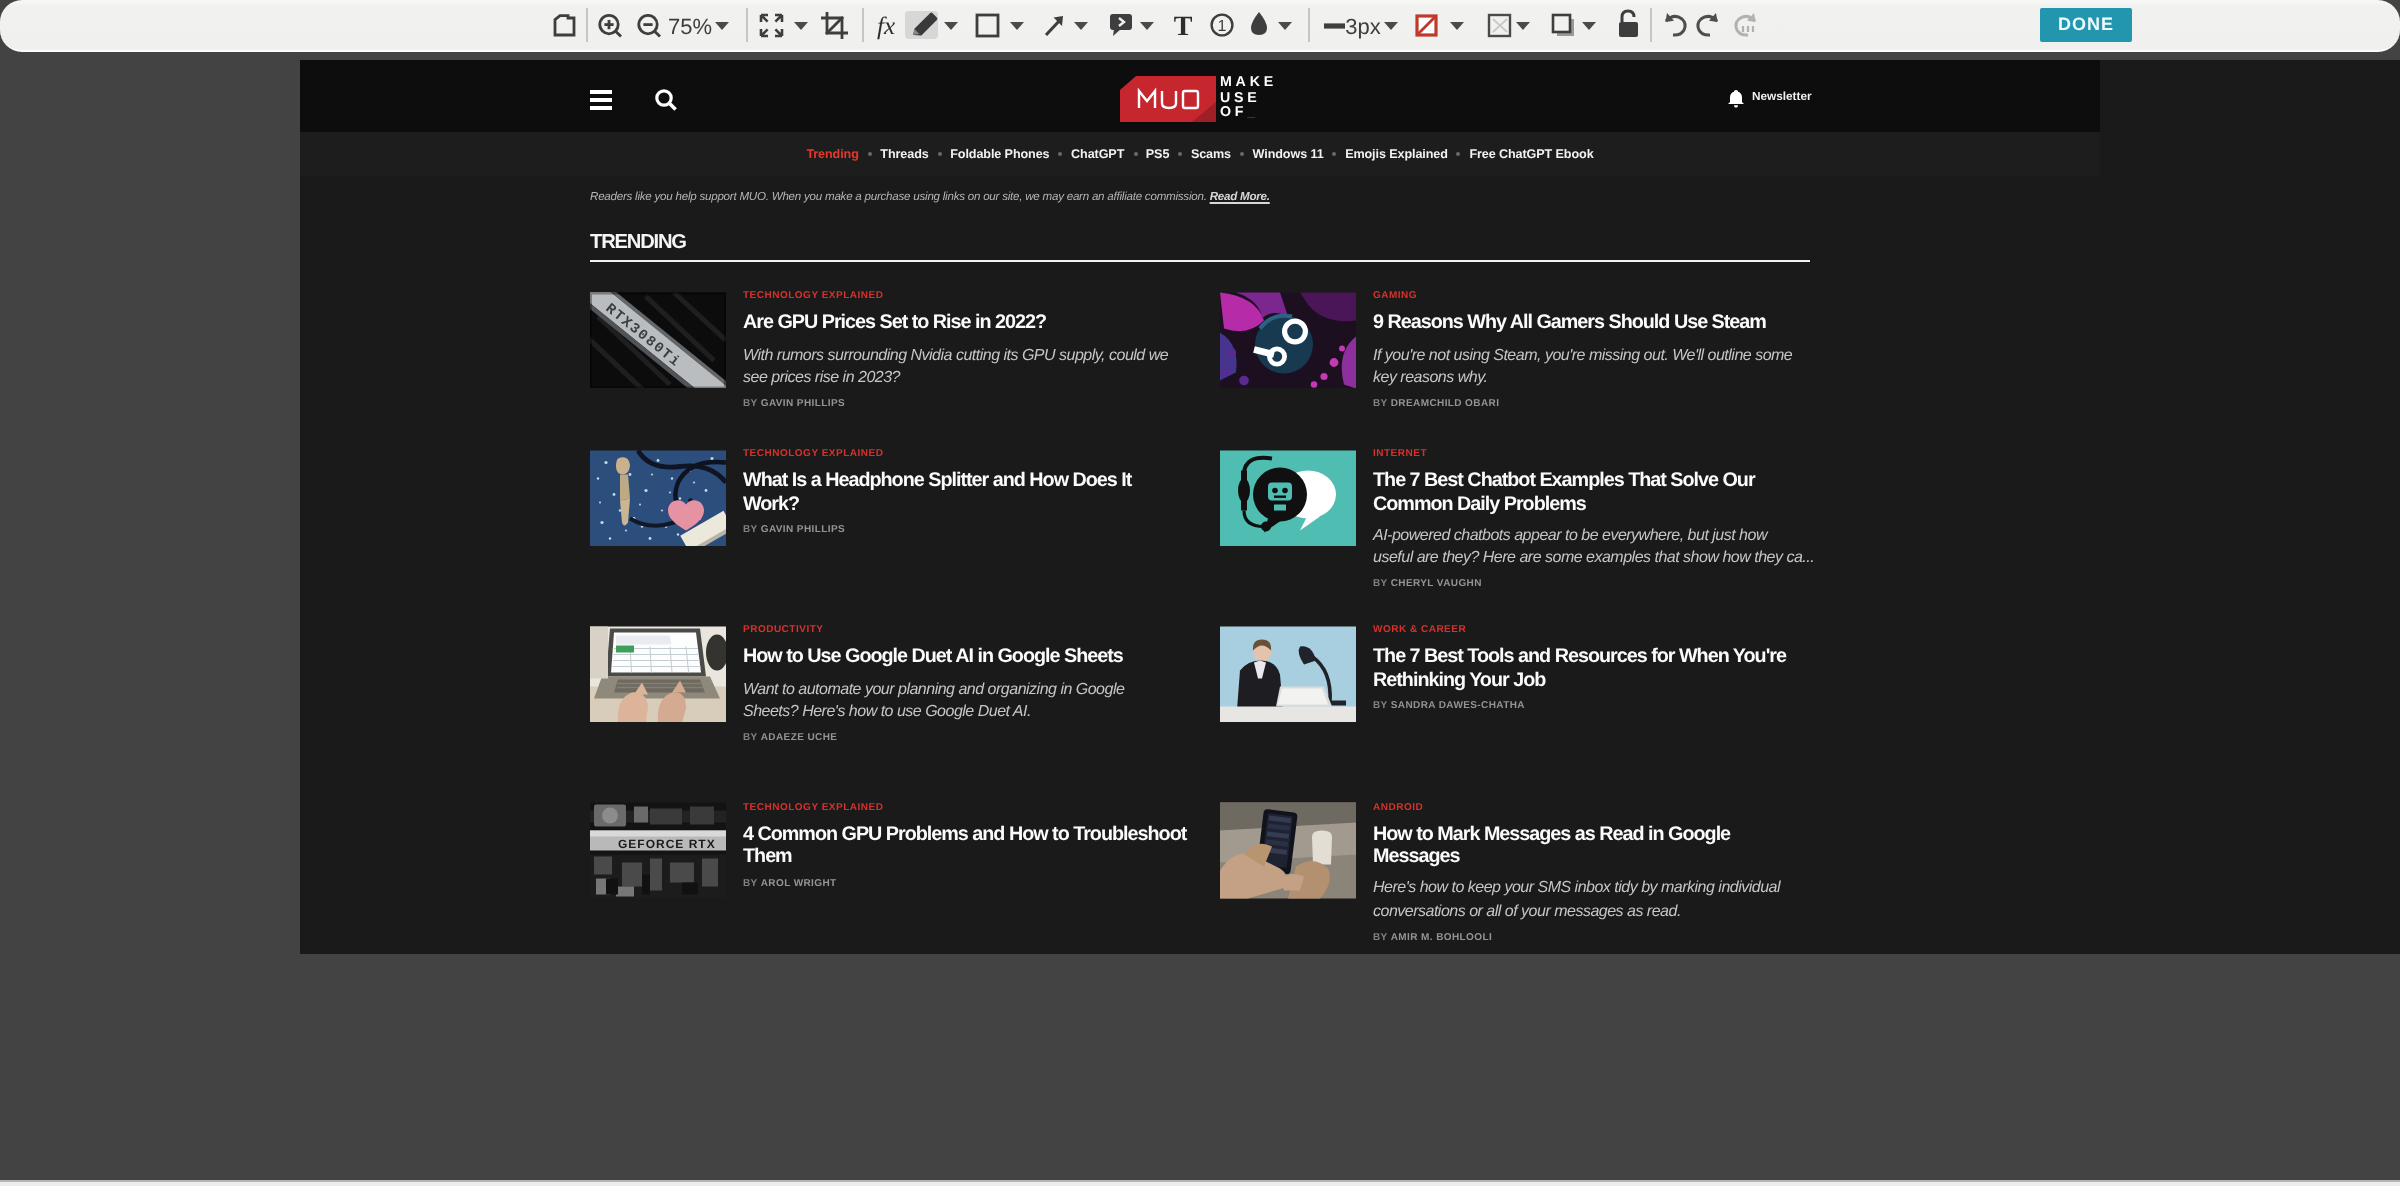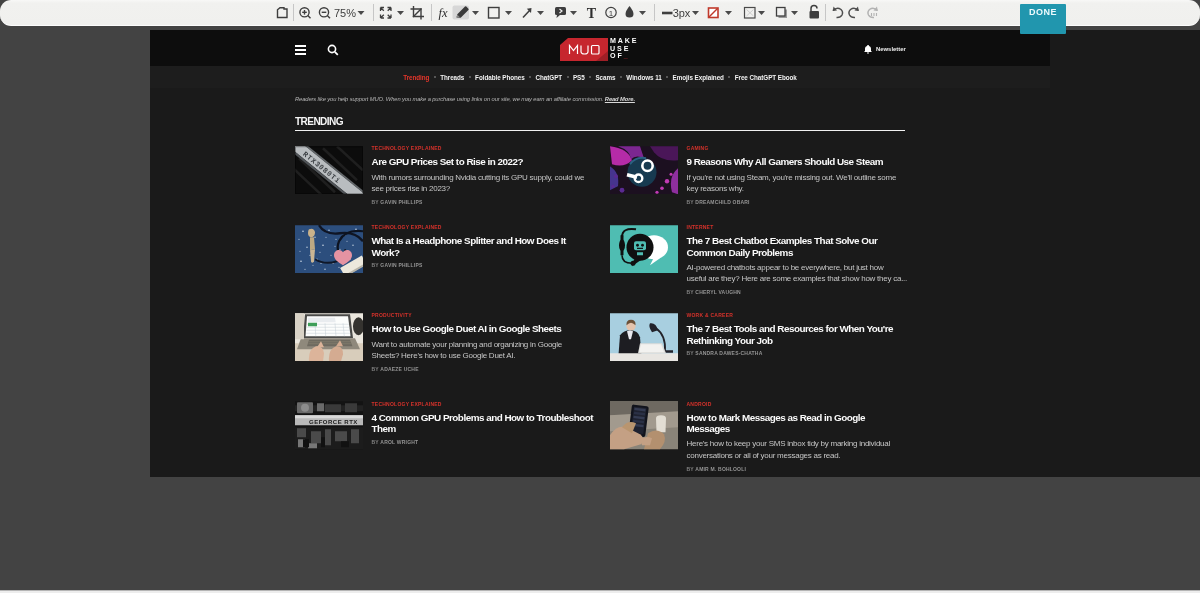--- a/index.html
+++ b/index.html
@@ -1,36 +1,36 @@
 <!DOCTYPE html>
 <html><head>
 <meta charset="utf-8">
 <style>
   * { margin:0; padding:0; box-sizing:border-box; }
   html,body { width:1200px; height:593px; overflow:hidden; background:#434343; font-family:"Liberation Sans", sans-serif; }
   .toolbar { position:absolute; left:0; top:0; width:1200px; height:26px; background:linear-gradient(#f8f8f7 0px, #f1f1ef 3px, #f0f0ee 25px); border-bottom:1px solid #fcfcfc;border-radius:11px; }
-  .done { position:absolute; left:1020px; top:4px; width:46px; height:30px; background:#2196ae; color:#eefafd; font-size:9px; font-weight:bold; text-align:center; line-height:17px; letter-spacing:0.5px; border-radius:1px; }
+  .done { position:absolute; left:1020px; top:4px; width:46px; height:17px; background:#2196ae; color:#eefafd; font-size:9px; font-weight:bold; text-align:center; line-height:17px; letter-spacing:0.5px; border-radius:1px; }
   .canvas { position:absolute; left:0; top:26px; width:1200px; height:565px; background:#434343; }
   .bottombar { position:absolute; left:0; top:590px; width:1200px; height:3px; background:#ededed; border-top:1px solid #b5b5b5; }
   .site { position:absolute; left:150px; top:30px; width:1081px; height:447px; background:#1a1a1a; overflow:hidden; }
   .hdr { position:absolute; left:0; top:0; width:900px; height:36px; background:#0d0d0d; }
   .nav { position:absolute; left:0; top:36px; width:900px; height:22px; background:#1d1d1d; display:flex; align-items:center; justify-content:center; }
   .nav span.it { color:#f2f2f2; font-size:6.3px; font-weight:bold; white-space:nowrap; letter-spacing:-0.05px; }
   .nav span.dot { width:2px; height:2px; border-radius:50%; background:#6a6a6a; margin:0 4.4px; display:inline-block; }
   .nav span.it.tr { color:#e8362b; }
   .disc { position:absolute; left:145px; top:66px; width:700px; text-align:left; font-style:italic; font-size:5.8px; letter-spacing:-0.12px; color:#b5b5b5; }
   .disc b { color:#d8d8d8; text-decoration:underline; }
   .trh { position:absolute; left:145px; top:85.8px; font-size:10.1px; font-weight:bold; color:#f5f5f5; letter-spacing:-0.6px; }
   .trline { position:absolute; left:145px; top:99.5px; width:610px; height:1.6px; background:#f2f2f2; }
   .art { position:absolute; width:295px; }
   .thumb { position:absolute; left:0; top:0; width:68px; height:48.5px; overflow:hidden; }
   .atxt { position:absolute; left:76.5px; top:0; width:230px; }
   .cat { font-size:5px; line-height:5.5px; font-weight:bold; color:#d6322b; letter-spacing:0.25px; margin-top:0.5px; }
   .ttl { font-size:9.9px; font-weight:bold; color:#fbfbfb; line-height:11.2px; margin-top:4.8px; letter-spacing:-0.5px; }
-  .dsc { font-size:8px; color:#c6c6c6; line-height:11.6px; margin-top:4px; letter-spacing:-0.25px; }
+  .dsc { font-size:8px; color:#c6c6c6; line-height:11.6px; margin-top:4px; letter-spacing:-0.25px;font-style:italic; }
   .byl { font-size:5px; font-weight:bold; color:#828282; margin-top:4.3px; letter-spacing:0.2px; }
   .byl b { color:#949494; }
 </style>
 </head>
 <body>
 <div class="canvas"></div>
 <div class="bottombar"></div>
 
 <div class="site">
   <div class="hdr" id="hdr">

